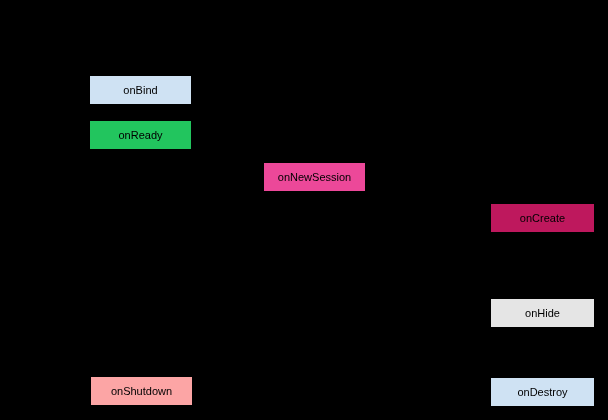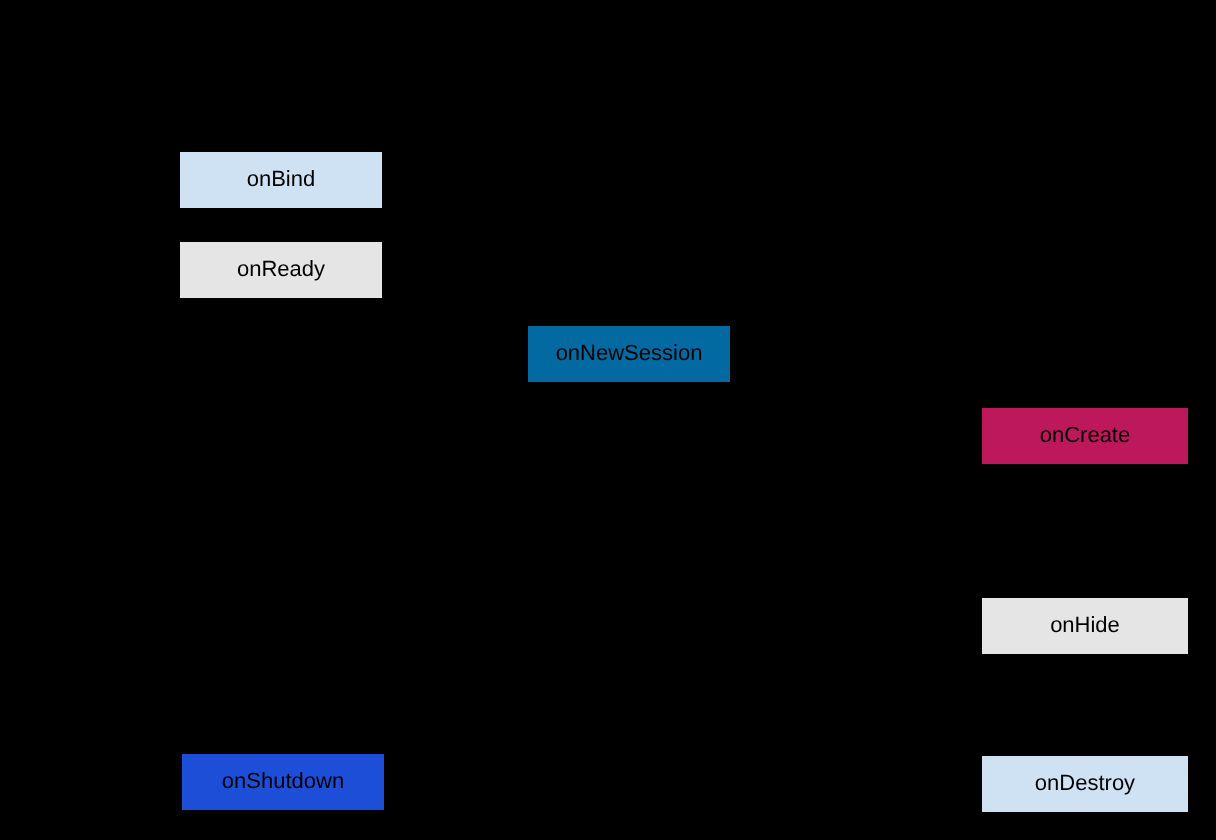--- a/index.html
+++ b/index.html
@@ -26,19 +26,19 @@
     line-height: 1;
     white-space: nowrap;
     user-select: none;
   }
 </style>
 </head>
 <body style="background: rgb(0, 0, 0);">
 
 <div class="canvas" style="background: rgb(0, 0, 0);">
     <div class="node" style="left: 89px; top: 75px; width: 103px; height: 30px; background: rgb(207, 226, 243); border-color: rgb(0, 0, 0); color: rgb(0, 0, 0);">onBind</div>
-    <div class="node" style="left: 89px; top: 120px; width: 103px; height: 30px; background: #e5e5e5; border-color: rgb(0, 0, 0); color: rgb(0, 0, 0);">onReady</div>
-    <div class="node" style="left: 263px; top: 162px; width: 103px; height: 30px; background: #0369a1; border-color: rgb(0, 0, 0); color: rgb(0, 0, 0);">onNewSession</div>
+    <div class="node" style="left: 89px; top: 120px; width: 103px; height: 30px; background: #22c55e; border-color: rgb(0, 0, 0); color: rgb(0, 0, 0);">onReady</div>
+    <div class="node" style="left: 263px; top: 162px; width: 103px; height: 30px; background: #ec4899; border-color: rgb(0, 0, 0); color: rgb(0, 0, 0);">onNewSession</div>
     <div class="node" style="left: 490px; top: 203px; width: 105px; height: 30px; background: #be185d; border-color: rgb(0, 0, 0); color: rgb(0, 0, 0); text-align: center;">onCreate</div>
     <div class="node" style="left: 490px; top: 298px; width: 105px; height: 30px; background: #e5e5e5; border-color: rgb(0, 0, 0); color: rgb(0, 0, 0);">onHide</div>
-    <div class="node" style="left: 90px; top: 376px; width: 103px; height: 30px; background: #1d4ed8; border-color: rgb(0, 0, 0); color: rgb(0, 0, 0);">onShutdown</div>
+    <div class="node" style="left: 90px; top: 376px; width: 103px; height: 30px; background: #fca5a5; border-color: rgb(0, 0, 0); color: rgb(0, 0, 0);">onShutdown</div>
     <div class="node" style="left: 490px; top: 377px; width: 105px; height: 30px; background: rgb(207, 226, 243); border-color: rgb(0, 0, 0); color: rgb(0, 0, 0); text-align: right;">onDestroy</div>
   </div>
 
 </body></html>

